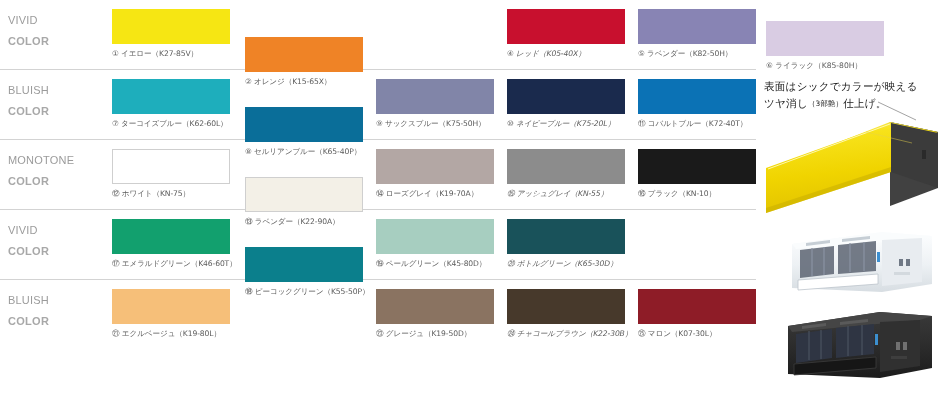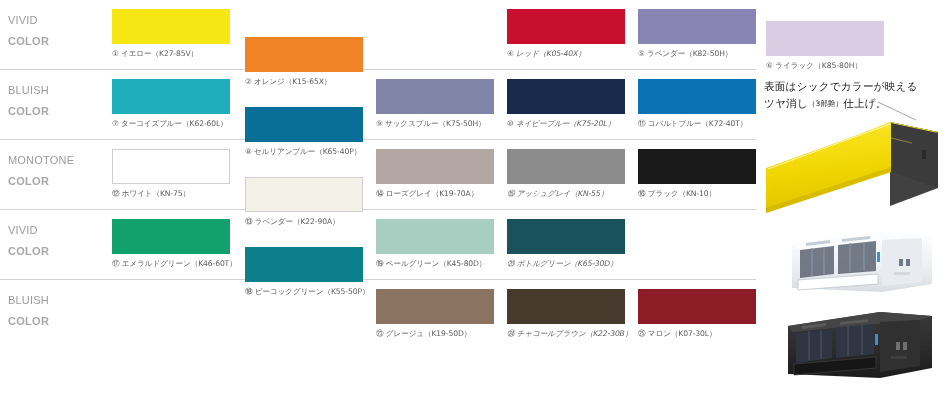--- a/index.html
+++ b/index.html
@@ -249,20 +249,24 @@
         </div>
       </div>
     </div>
 
     <div class="cat-row">
       <div class="cat-label">
         <span class="cat-name">BLUISH</span>
         <span class="cat-sub">COLOR</span>
       </div>
       <div class="swatches">
+        <div class="swatch col0">
+          <span class="chip" style="background:#F6BF79"></span>
+          <span class="chip-label">㉑ エクルベージュ（K19-80L）</span>
+        </div>
         <div class="swatch col2">
           <span class="chip" style="background:#8A7361"></span>
           <span class="chip-label">㉓ グレージュ（K19-50D）</span>
         </div>
         <div class="swatch col3">
           <span class="chip" style="background:#47392B"></span>
           <span class="chip-label">㉔ チャコールブラウン（K22-30B）</span>
         </div>
         <div class="swatch col4">
           <span class="chip" style="background:#8E1C27"></span>

